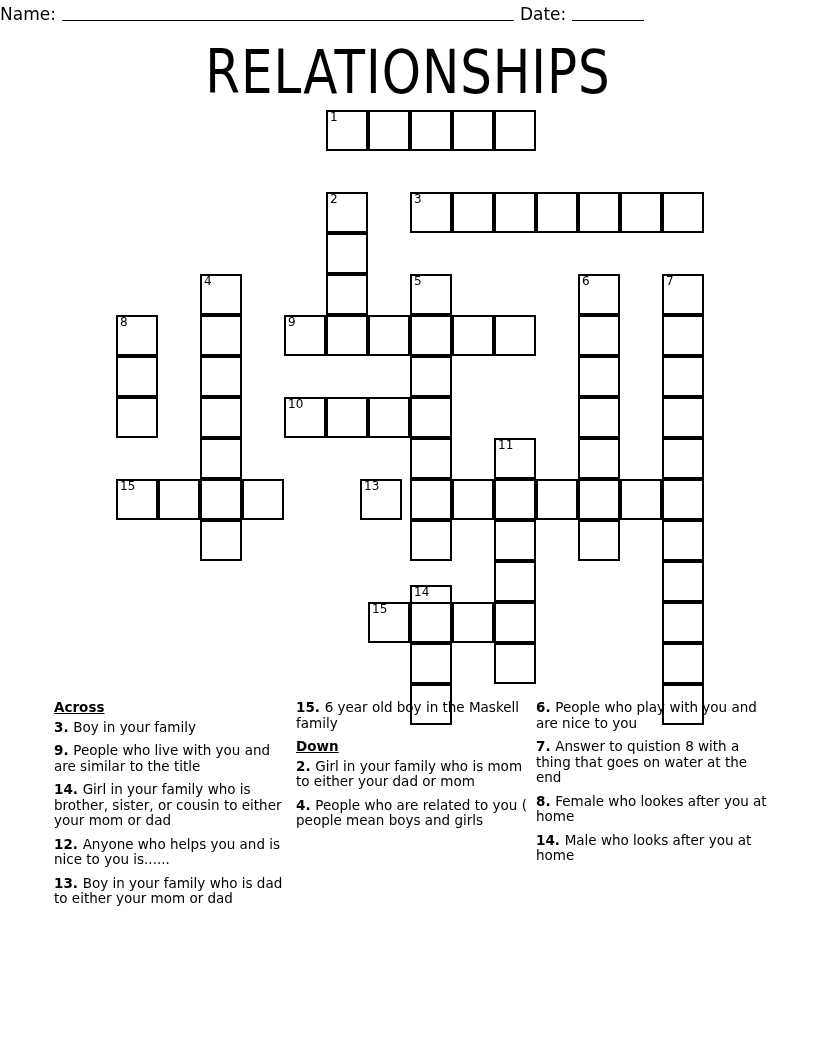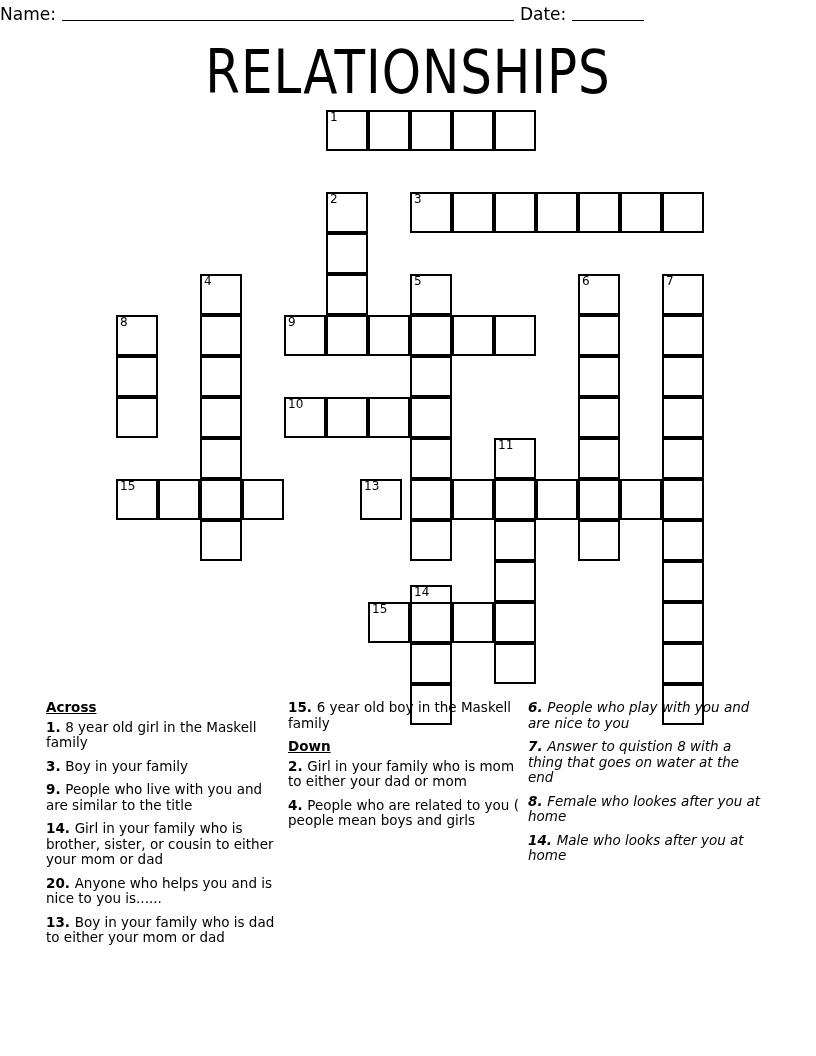--- a/index.html
+++ b/index.html
@@ -70,33 +70,33 @@
     position:absolute;
     left:2px; top:-1px;
     font-size:12px;
     line-height:13px;
     font-family:"DejaVu Sans", sans-serif;
   }
 
   
   .clues{
     position:absolute;
-    left:0; top:700px;
+    left:8px; top:700px;
     width:680px;
     height:290px;
   }
   .clue-col{
     position:absolute;
     top:0;
     font-size:13.5px;
     line-height:15.5px;
   }
   .clue-col.c1{ left:46px;  width:238px; }
   .clue-col.c2{ left:288px; width:232px; }
-  .clue-col.c3{ left:528px; width:240px;font-style:italic; }
+  .clue-col.c3{ left:528px; width:240px; }
 
   .section-head{
     font-weight:bold;
     text-decoration:underline;
     margin-bottom:4px;
     font-size:13.5px;
   }
   .clue{
     margin-bottom:8px;
   }
@@ -221,25 +221,24 @@
     <div class="cell" style="left: 294px; top: 574px;"></div>
     <div class="cell" style="left: 252px; top: 492px;">
       <span class="num">15</span>
     </div>
     <div class="cell" style="left: 336px; top: 492px;"></div>
   </div>
 
 <div class="clues">
   <div class="clue-col c1" id="clue-col-1">
       <div class="section-head">Across</div>
-      <div class="clue"><span class="cnum">1. </span><span class="ctext">8 year old girl in the Maskell family</span></div>
       <div class="clue"><span class="cnum">3. </span><span class="ctext">Boy in your family</span></div>
       <div class="clue"><span class="cnum">9. </span><span class="ctext">People who live with you and are similar to the title</span></div>
       <div class="clue"><span class="cnum">14. </span><span class="ctext">Girl in your family who is brother, sister, or cousin to either your mom or dad</span></div>
-      <div class="clue"><span class="cnum">20. </span><span class="ctext">Anyone who helps you and is nice to you is......</span></div>
+      <div class="clue"><span class="cnum">12. </span><span class="ctext">Anyone who helps you and is nice to you is......</span></div>
       <div class="clue"><span class="cnum">13. </span><span class="ctext">Boy in your family who is dad to either your mom or dad</span></div>
     </div>
   <div class="clue-col c2" id="clue-col-2">
       <div class="clue"><span class="cnum">15. </span><span class="ctext">6 year old boy in the Maskell family</span></div>
       <div class="section-head">Down</div>
       <div class="clue"><span class="cnum">2. </span><span class="ctext">Girl in your family who is mom to either your dad or mom</span></div>
       <div class="clue"><span class="cnum">4. </span><span class="ctext">People who are related to you ( people mean boys and girls</span></div>
     </div>
   <div class="clue-col c3" id="clue-col-3">
       <div class="clue"><span class="cnum">6. </span><span class="ctext">People who play with you and are nice to you</span></div>

